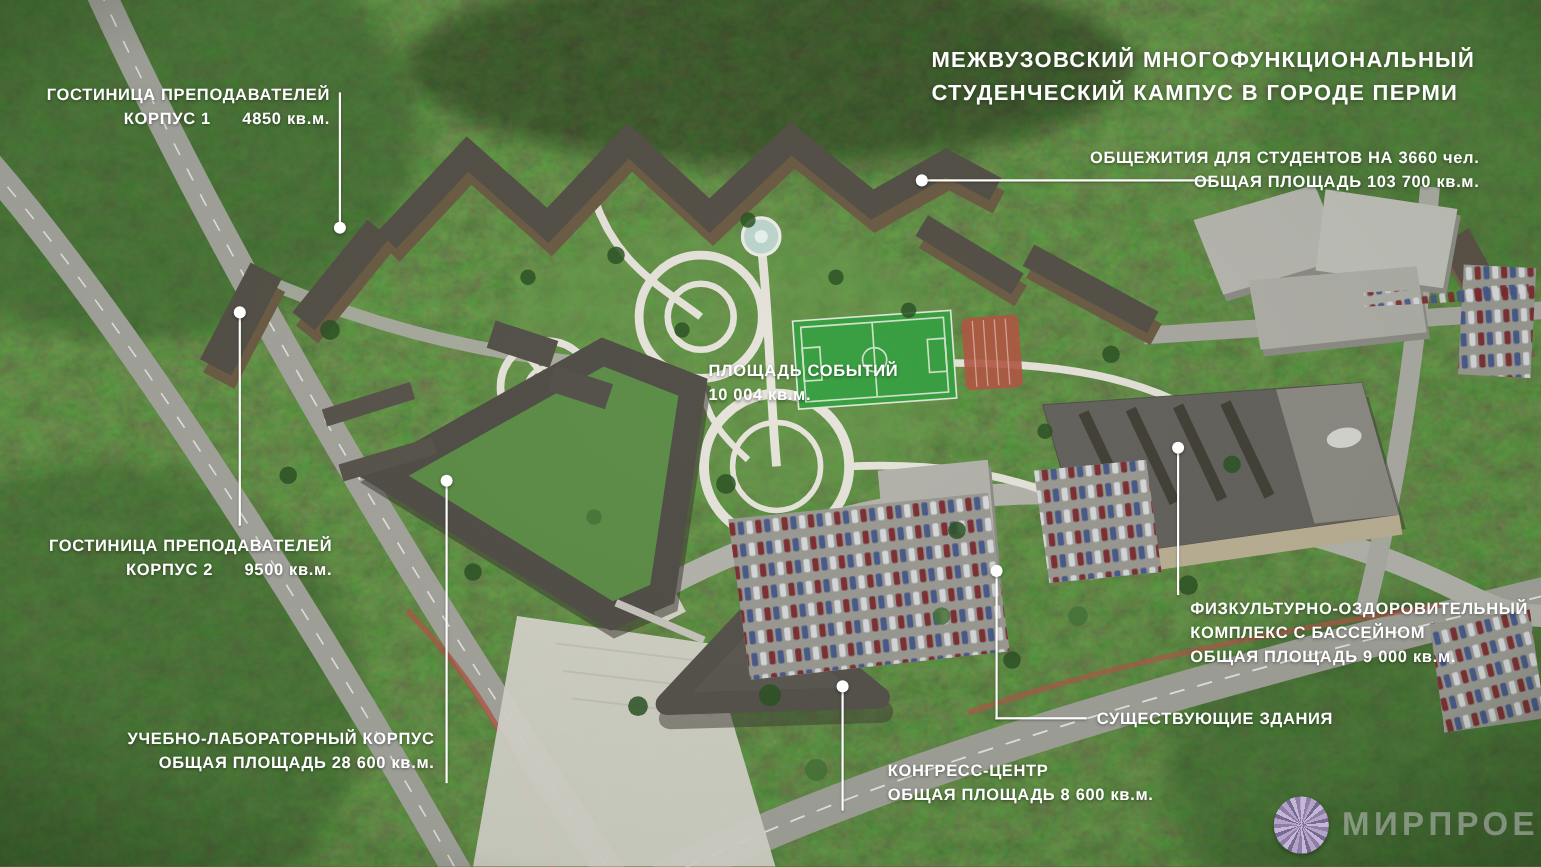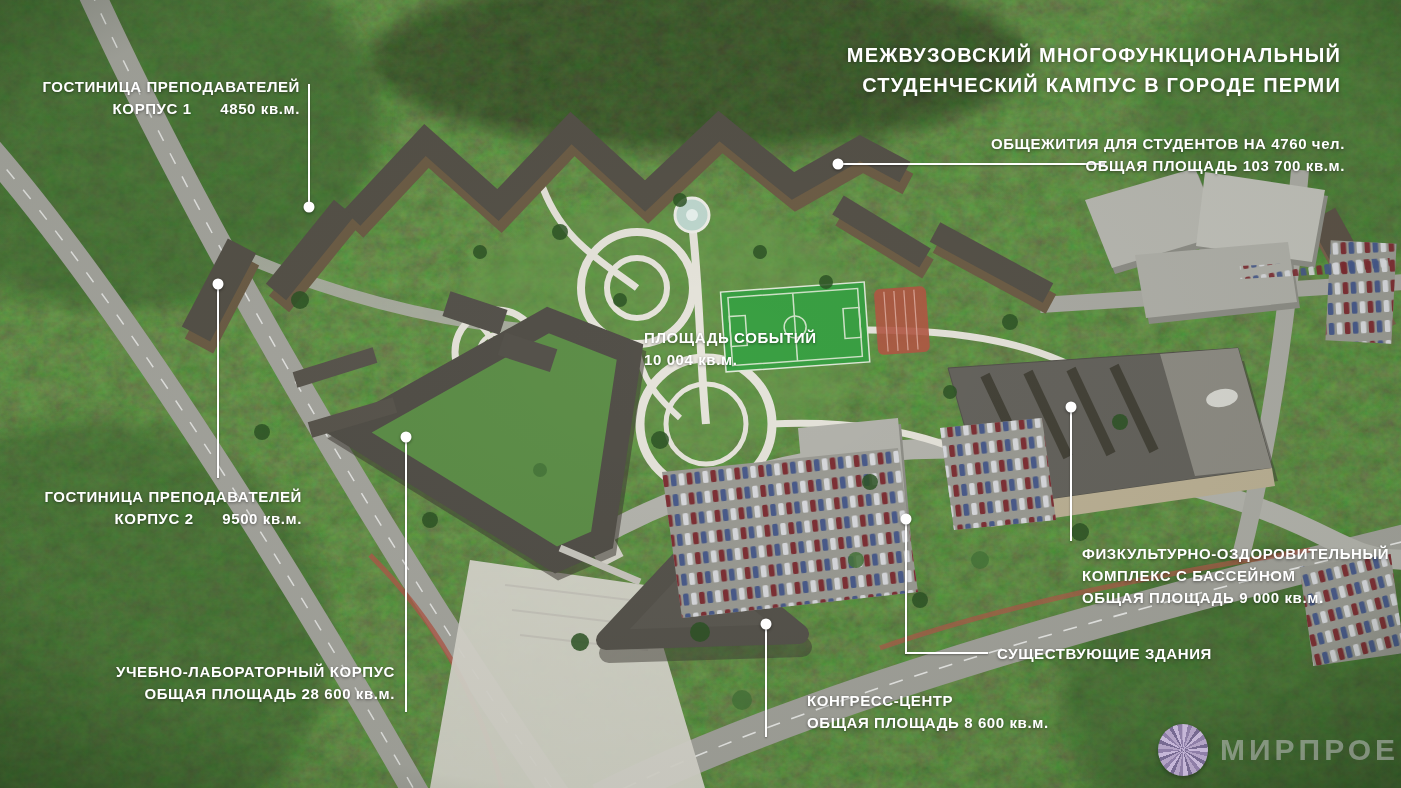--- a/index.html
+++ b/index.html
@@ -12,21 +12,21 @@
   
   .ann{
     position:absolute;z-index:3;
     color:var(--label-color,#fff);
     font-weight:bold;font-size:15px;line-height:22px;letter-spacing:.6px;
     text-shadow:0 1px 3px rgba(0,0,0,.45);
   }
   .ann .ln{white-space:pre;}
   .ann.right{text-align:right;}
   .title{
-    position:absolute;z-index:3;text-align:right;
+    position:absolute;z-index:3;
     color:var(--title-color,#fff);
     font-weight:bold;font-size:20px;line-height:30px;letter-spacing:1.2px;
     text-shadow:0 1px 4px rgba(0,0,0,.4);
   }
   .leader{position:absolute;z-index:2;background:var(--leader-color,#fff);box-shadow:0 1px 2px rgba(0,0,0,.35);}
   .leader.v{width:2px;}
   .leader.h{height:2px;}
   .dot{
     position:absolute;z-index:3;width:11px;height:11px;border-radius:50%;
     background:var(--leader-color,#fff);transform:translate(-50%,-50%);
@@ -261,21 +261,21 @@
   </div>
 
   <div class="ann right" style="right:1101px;top:76px;">
     <div class="ln">ГОСТИНИЦА ПРЕПОДАВАТЕЛЕЙ</div>
     <div class="ln">КОРПУС 1      4850 кв.м.</div>
   </div>
   <div class="leader v" style="left:308px;top:84px;height:122px;"></div>
   <div class="dot" style="left:309px;top:207px;"></div>
 
   <div class="ann right" style="right:56px;top:133px;">
-    <div class="ln">ОБЩЕЖИТИЯ ДЛЯ СТУДЕНТОВ НА 4760 чел.</div>
+    <div class="ln">ОБЩЕЖИТИЯ ДЛЯ СТУДЕНТОВ НА 3660 чел.</div>
     <div class="ln">ОБЩАЯ ПЛОЩАДЬ 103 700 кв.м.</div>
   </div>
   <div class="leader h" style="left:838px;top:163px;width:267px;"></div>
   <div class="dot" style="left:838px;top:164px;"></div>
 
   <div class="ann" style="left:644px;top:327px;">
     <div class="ln">ПЛОЩАДЬ СОБЫТИЙ</div>
     <div class="ln">10 004 кв.м.</div>
   </div>
 

